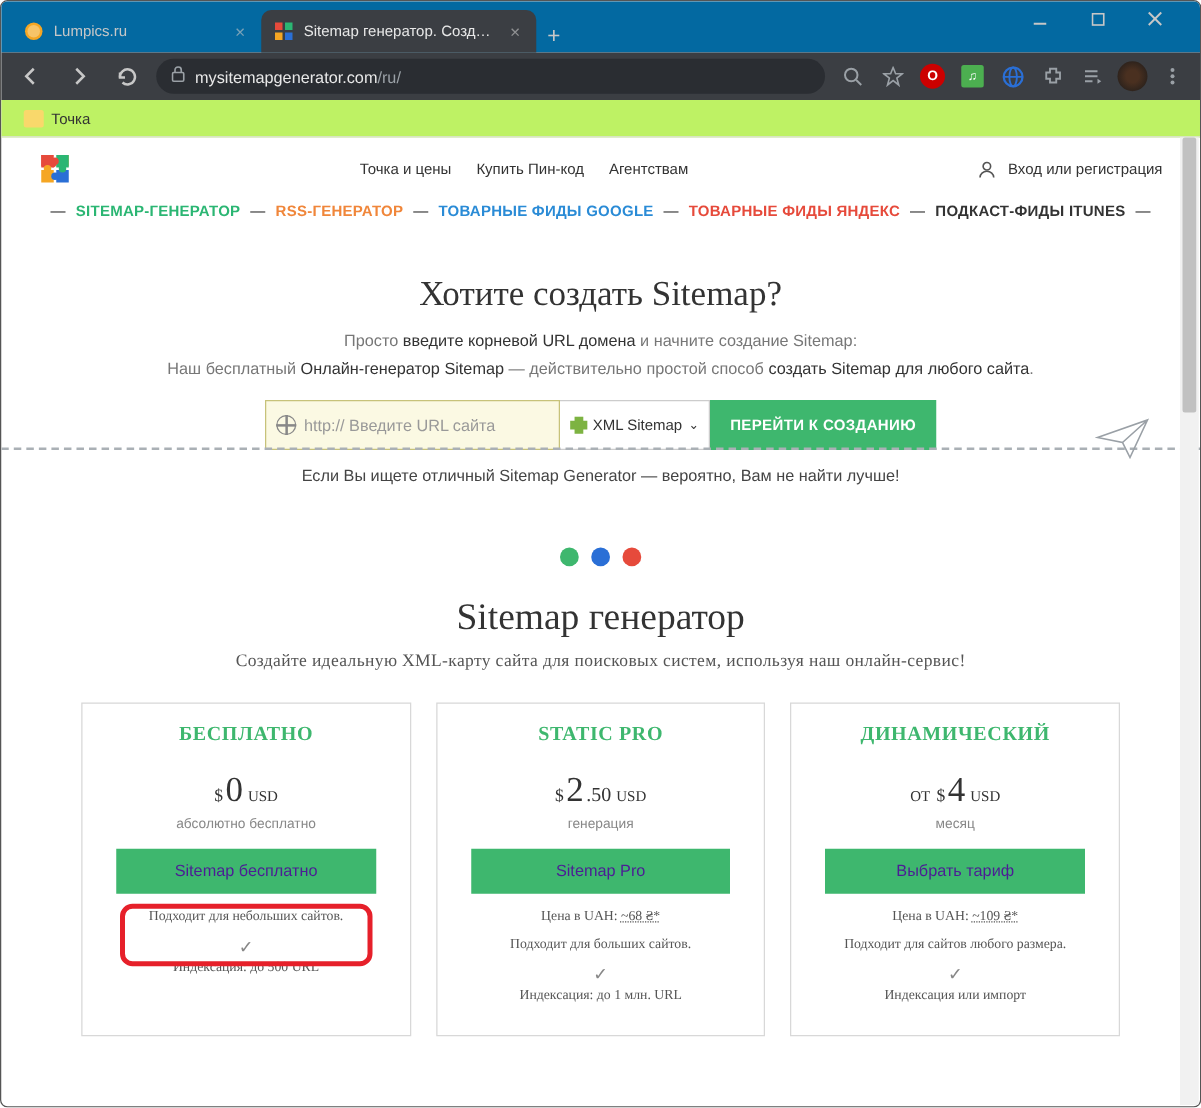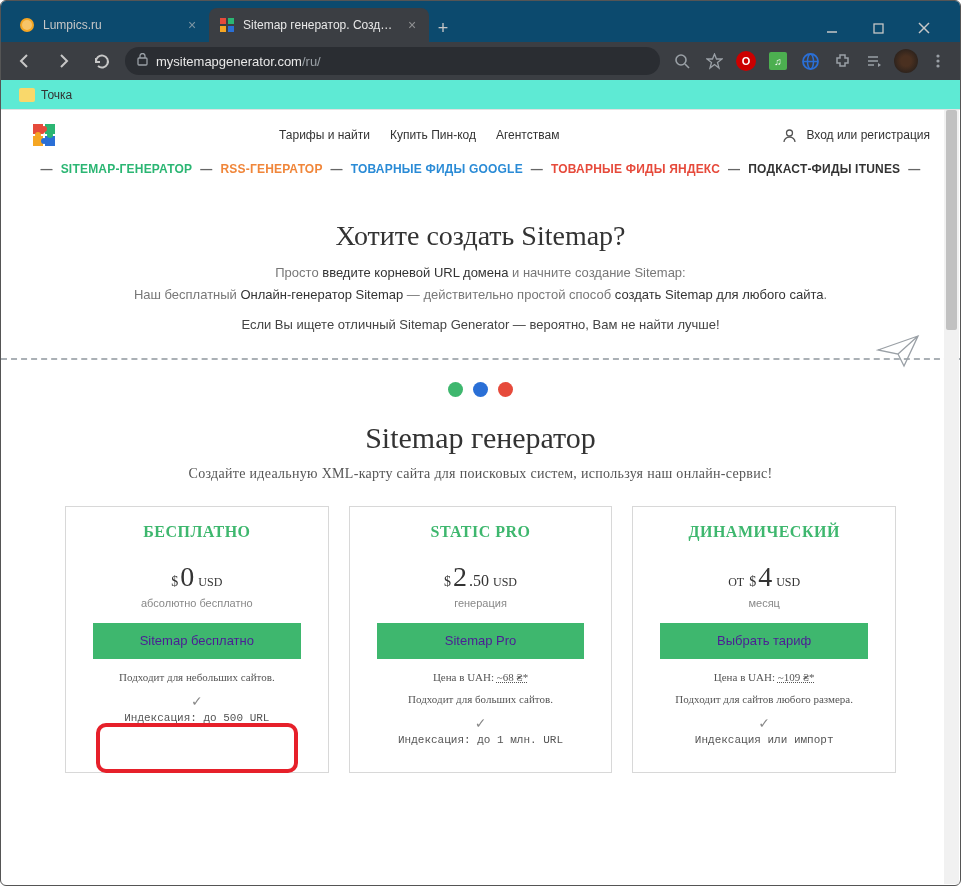--- a/index.html
+++ b/index.html
@@ -1,21 +1,21 @@
 <!DOCTYPE html>
 <html><head>
 <meta charset="utf-8">
 <style>
 * { margin: 0; padding: 0; box-sizing: border-box; }
 body { font-family: -apple-system, BlinkMacSystemFont, "Segoe UI", Arial, sans-serif; background: #fff; overflow: hidden; }
 
 .window { width: 961px; height: 886px; border: 1px solid #555; border-radius: 6px; overflow: hidden; background: #fff; position: relative; }
 
 
-.titlebar { height: 41px; background: #0c4a6e; display: flex; align-items: flex-end; padding-right: 8px; gap: 10px; }
+.titlebar { height: 41px; background: #0369a1; display: flex; align-items: flex-start; padding-right: 8px; gap: 10px; }
 .tabs { display: flex; align-items: flex-end; height: 100%; padding-left: 8px; flex: 1; }
 .tab { display: flex; align-items: center; height: 34px; padding: 0 10px; border-radius: 8px 8px 0 0; font-size: 12px; color: #c7c7c7; max-width: 220px; min-width: 200px; cursor: pointer; position: relative; }
 .tab.active { background: #3b3e43; color: #e8e8e8; }
 .tab .favicon { width: 16px; height: 16px; margin-right: 8px; flex-shrink: 0; }
 .tab .tab-title { flex: 1; white-space: nowrap; overflow: hidden; text-overflow: ellipsis; }
 .tab .close { width: 14px; height: 14px; margin-left: 6px; opacity: .6; color: #c7c7c7; font-size: 14px; line-height: 14px; text-align: center; }
 .newtab { width: 28px; height: 28px; display: flex; align-items: center; justify-content: center; color: #c7c7c7; font-size: 18px; cursor: pointer; }
 .win-controls { display: flex; gap: 18px; padding-right: 14px; color: #c7c7c7; }
 .win-btn { width: 28px; height: 28px; display: flex; align-items: center; justify-content: center; font-size: 14px; }
 
@@ -23,21 +23,21 @@
 .addrbar { height: 38px; background: #3b3e43; display: flex; align-items: center; padding: 0 10px; gap: 10px; }
 .nav-btn { width: 28px; height: 28px; display: flex; align-items: center; justify-content: center; color: #c7c7c7; border-radius: 50%; }
 .address { flex: 1; height: 28px; background: #2a2d32; border-radius: 14px; display: flex; align-items: center; padding: 0 12px; color: #c7c7c7; font-size: 13px; gap: 8px; }
 .lock { color: #9aa0a6; font-size: 12px; }
 .url-host { color: #e8e8e8; }
 .url-path { color: #9aa0a6; }
 .toolbar-icons { display: flex; gap: 8px; align-items: center; color: #c7c7c7; }
 .tb-icon { width: 24px; height: 24px; display: flex; align-items: center; justify-content: center; border-radius: 4px; }
 .avatar-img { width: 24px; height: 24px; border-radius: 50%; background: radial-gradient(circle, #4a3020 30%, #1a1a1a 100%); }
 .green-sq { width: 18px; height: 18px; background: #4caf50; border-radius: 2px; display:flex; align-items:center; justify-content:center; color:#fff; font-size:10px;}
-.bookbar { height: 30px; background: #5eead4; border-bottom: 1px solid #e1e1e1; display: flex; align-items: center; padding: 0 12px; font-size: 12px; color: #333; }
+.bookbar { height: 30px; background: #bef264; border-bottom: 1px solid #e1e1e1; display: flex; align-items: center; padding: 0 12px; font-size: 12px; color: #333; }
 .bm-item { display: flex; align-items: center; gap: 6px; padding: 3px 6px; border-radius: 4px; }
 .bm-folder { width: 16px; height: 14px; background: #f9d86b; border-radius: 2px; }
 
 
 .viewport { position: absolute; top: 109px; left: 0; right: 0; bottom: 0; overflow: hidden; }
 .scrollbar-track { position: absolute; right: 1px; top: 109px; bottom: 1px; width: 15px; background: #f1f1f1; }
 .scrollbar-thumb { position: absolute; left: 2px; right: 2px; top: 0; height: 220px; background: #c1c1c1; border-radius: 2px; }
 .page { padding: 0; }
 
 .site-header { display: flex; align-items: center; padding: 12px 30px 8px; }
@@ -94,21 +94,21 @@
 .price { color: #333; margin-bottom: 4px; display:flex; align-items:baseline; gap:2px; font-family: Georgia, serif;}
 .price .cur { font-size: 14px; }
 .price .amt { font-size: 28px; }
 .price .dec { font-size: 16px; }
 .price .usd { font-size: 12px; margin-left: 2px; }
 .price .prefix { font-size: 12px; margin-right: 3px;}
 .plan .tag { font-size: 11px; color: #888; margin-bottom: 14px; }
 .plan-btn { background: #3eb76e; color: #4c1d95; border: none; width: 86%; height: 36px; font-size: 13px; cursor: pointer; margin-bottom: 12px; }
 .plan .desc { font-size: 11px; color: #555; margin-bottom: 10px; font-family: Georgia, serif;}
 .plan .check { color: #888; font-size: 14px; margin-bottom: 2px;}
-.plan .feat { font-size: 11px; color: #555; font-family: Liberation Mono, monospace; text-align:center; line-height:1.4;}
+.plan .feat { font-size: 11px; color: #555; font-family: Liberation Serif, serif; text-align:center; line-height:1.4;}
 .plan .uah { font-size: 11px; color: #555; margin-bottom: 10px; font-family: Georgia, serif;}
 .plan .uah .u { text-decoration: underline dotted; }
 
 .highlight-box { position: absolute; border: 4px solid #e6202a; border-radius: 10px; pointer-events: none; }
 
 .red-circle { width:20px; height:20px; border-radius:50%; background:#c00; display:flex; align-items:center; justify-content:center; color:#fff; font-size:11px; font-weight:700;}
 </style>
 </head>
 <body>
 
@@ -248,21 +248,21 @@
           <rect x="2" y="2" width="10" height="10" fill="#e64a3b"></rect>
           <rect x="14" y="2" width="10" height="10" fill="#2bb673"></rect>
           <rect x="2" y="14" width="10" height="10" fill="#f5a623"></rect>
           <rect x="14" y="14" width="10" height="10" fill="#2a6fd6"></rect>
           <circle cx="13" cy="7" r="3" fill="#e64a3b"></circle>
           <circle cx="19" cy="13" r="3" fill="#2bb673"></circle>
           <circle cx="13" cy="19" r="3" fill="#2a6fd6"></circle>
           <circle cx="7" cy="13" r="3" fill="#f5a623"></circle>
         </svg>
         <div class="header-nav">
-          <a>Тарифы и найти</a>
+          <a>Точка и цены</a>
           <a>Купить Пин-код</a>
           <a>Агентствам</a>
         </div>
         <div class="login">
           <svg width="17" height="17" viewBox="0 0 17 17">
               <circle cx="8.5" cy="6" r="3" fill="none" stroke="#555" stroke-width="1.3"></circle>
               <path d="M3 15 a5.5 5 0 0 1 11 0" fill="none" stroke="#555" stroke-width="1.3"></path>
             </svg>
           <span>Вход или регистрация</span>
         </div>
@@ -289,20 +289,32 @@
               <path d="M2 18 L42 4 L28 34 L22 22 Z M22 22 L42 4" fill="none" stroke="#9aa0a6" stroke-width="1.3"></path>
             </svg>
         </div>
         <h1>Хотите создать Sitemap?</h1>
         <p>
           <span class="light">Просто </span><span class="dark">введите корневой URL домена</span><span class="light"> и начните создание Sitemap:</span>
         </p>
         <p>
           <span class="light">Наш бесплатный </span><span class="dark">Онлайн-генератор Sitemap</span><span class="light"> — действительно простой способ </span><span class="dark">создать Sitemap для любого сайта</span><span class="light">.</span>
         </p>
+        <div class="input-row">
+          <div class="url-input">
+            <div class="globe"></div>
+            <input type="text" placeholder="http:// Введите URL сайта" style="">
+          </div>
+          <div class="sel">
+            <div class="puzzle"></div>
+            <span>XML Sitemap</span>
+            <span class="caret">⌄</span>
+          </div>
+          <button class="go-btn">ПЕРЕЙТИ К СОЗДАНИЮ</button>
+        </div>
         <p class="note">Если Вы ищете отличный Sitemap Generator — вероятно, Вам не найти лучше!</p>
       </div>
 
       <div class="dots">
         <div class="dot g"></div>
         <div class="dot b"></div>
         <div class="dot r"></div>
       </div>
 
       <div class="gen-section">

